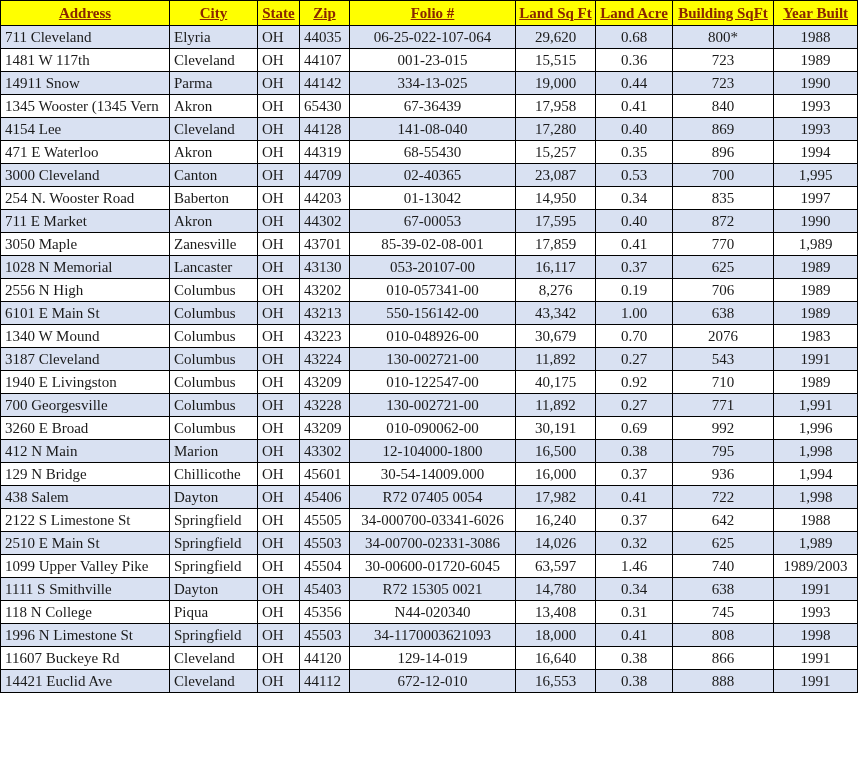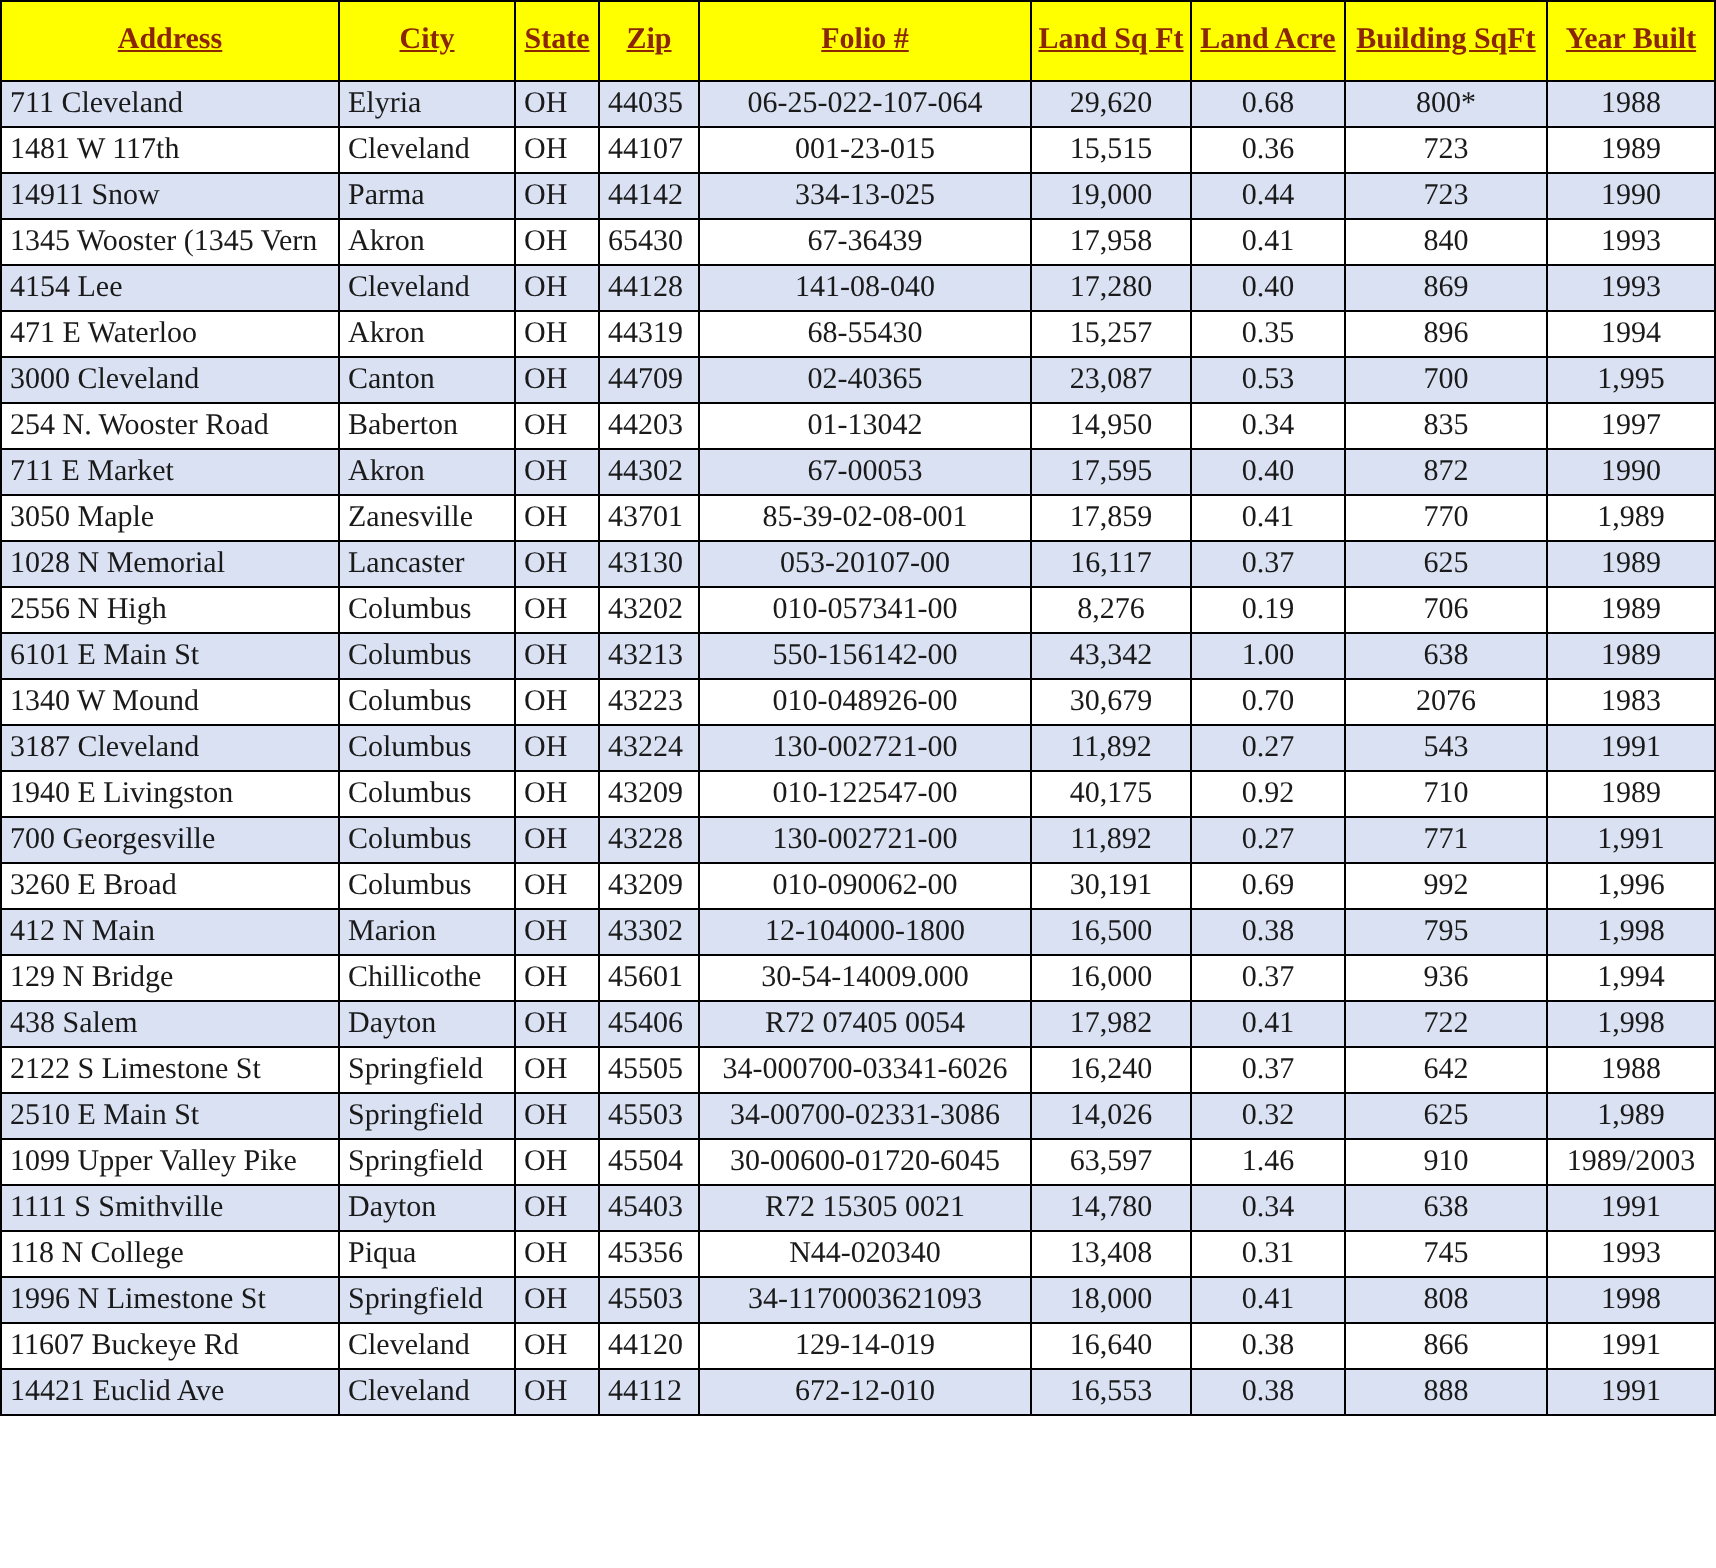--- a/index.html
+++ b/index.html
@@ -32,21 +32,21 @@
   table.grid th, table.grid td {
     border: 1px solid #000000;
     font-size: 15px;
     line-height: 1.1;
     overflow: hidden;
     white-space: nowrap;
     box-sizing: border-box;
     color: #1a1a1a;
   }
   table.grid th {
-    height: 40px;
+    height: 25px;
     background: #FFFF00;
     color: #8a2600;
     font-weight: bold;
     text-decoration: underline;
     text-align: center;
     padding: 2px 2px;
   }
   table.grid td {
     height: 23px;
     padding: 1px 3px;
@@ -350,21 +350,21 @@
           <td>1,989</td>
         </tr>
         <tr>
           <td>1099 Upper Valley Pike</td>
           <td>Springfield</td>
           <td>OH</td>
           <td>45504</td>
           <td>30-00600-01720-6045</td>
           <td>63,597</td>
           <td>1.46</td>
-          <td>910</td>
+          <td>740</td>
           <td>1989/2003</td>
         </tr>
         <tr>
           <td>1111 S Smithville</td>
           <td>Dayton</td>
           <td>OH</td>
           <td>45403</td>
           <td>R72 15305 0021</td>
           <td>14,780</td>
           <td>0.34</td>

